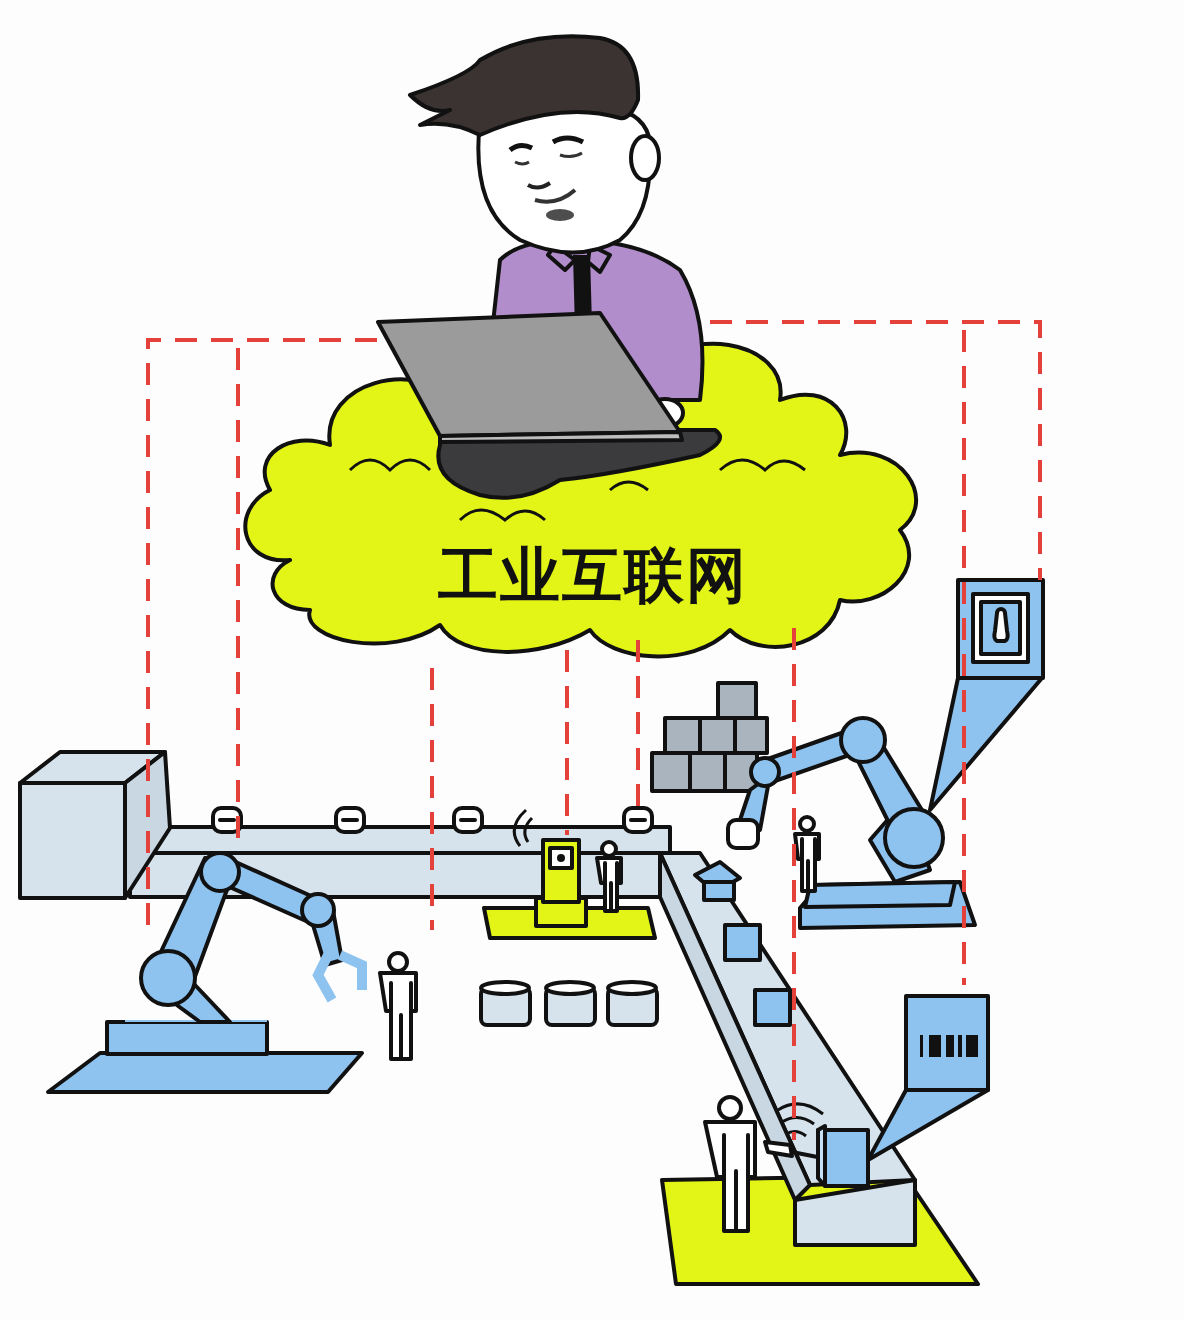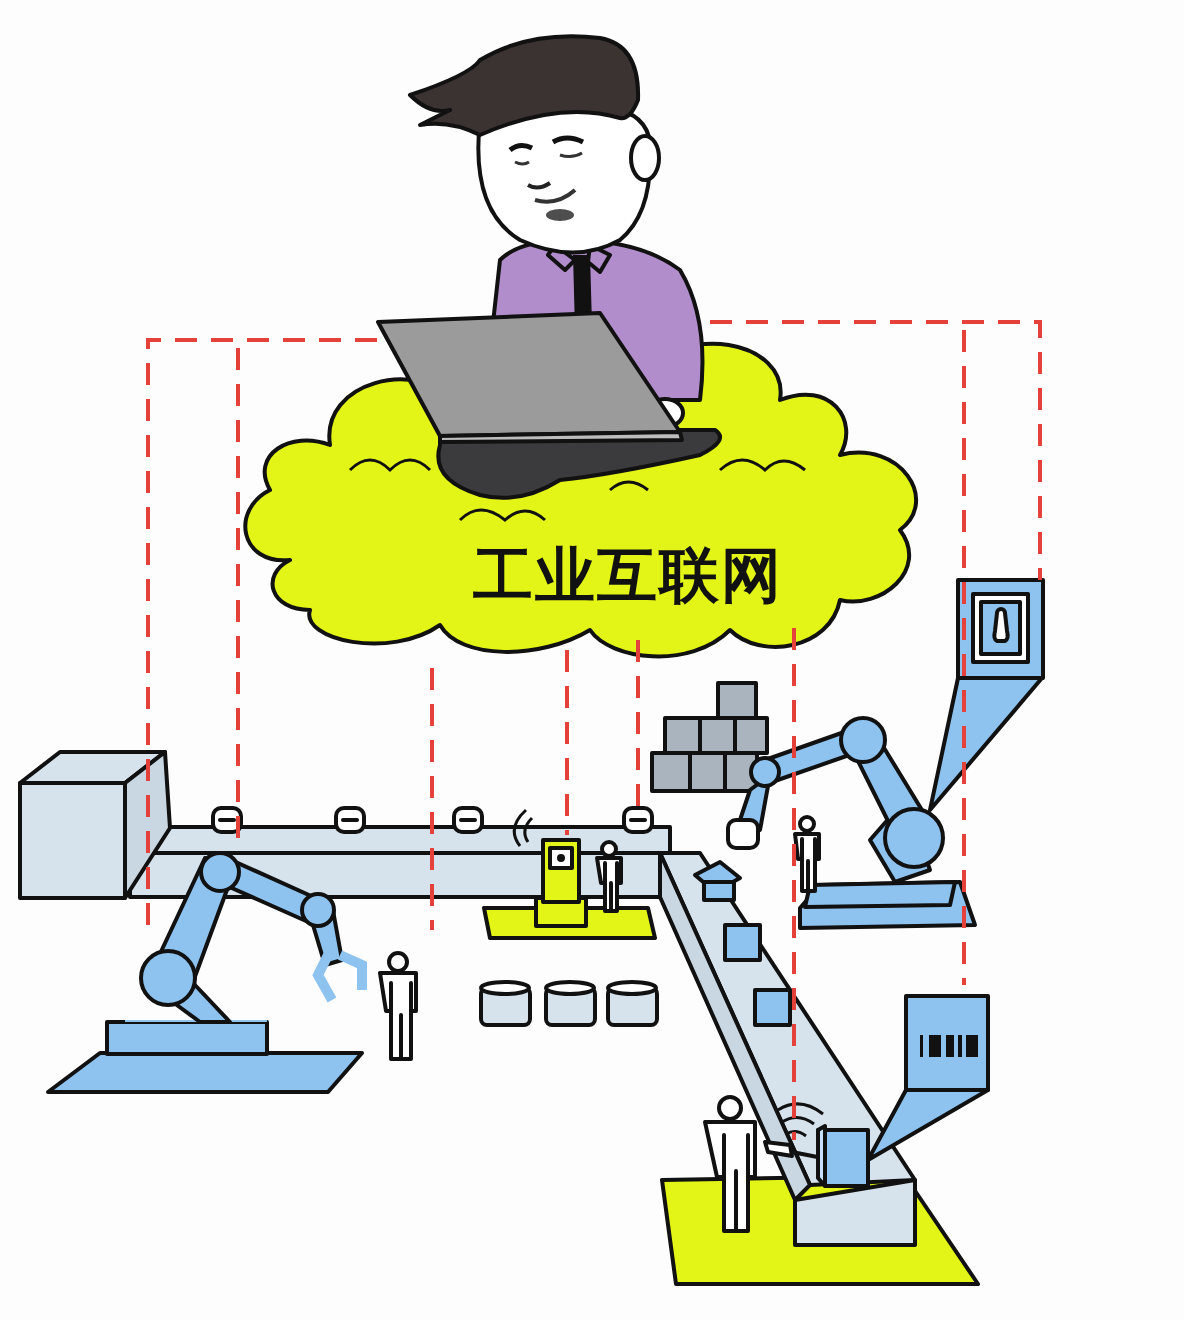--- a/index.html
+++ b/index.html
@@ -1,21 +1,21 @@
 <!DOCTYPE html>
 <html><head>
 <meta charset="utf-8">
 <style>
   html, body { margin: 0; padding: 0; background: #fdfdfd; }
   #stage { position: relative; width: 1184px; height: 1320px; overflow: hidden; background: #fdfdfd; }
   svg { position: absolute; left: 0; top: 0; }
   .cloud-label {
     position: absolute; left: 438px; top: 540px; width: 330px; height: 70px;
     font-family: "DejaVu Sans", sans-serif; font-weight: bold; font-size: 60px;
-    color: #111; letter-spacing: 2px; line-height: 70px; white-space: nowrap; margin-left: 35px;
+    color: #111; letter-spacing: 2px; line-height: 70px; white-space: nowrap;
   }
   .stroke { stroke: #111; stroke-width: 4; stroke-linejoin: round; stroke-linecap: round; }
   .dash { stroke: #e5413b; stroke-width: 4; stroke-dasharray: 22 14; fill: none; }
 </style>
 </head>
 <body>
 
 <div id="stage">
 
 <svg width="1184" height="1320" viewBox="0 0 1184 1320">

